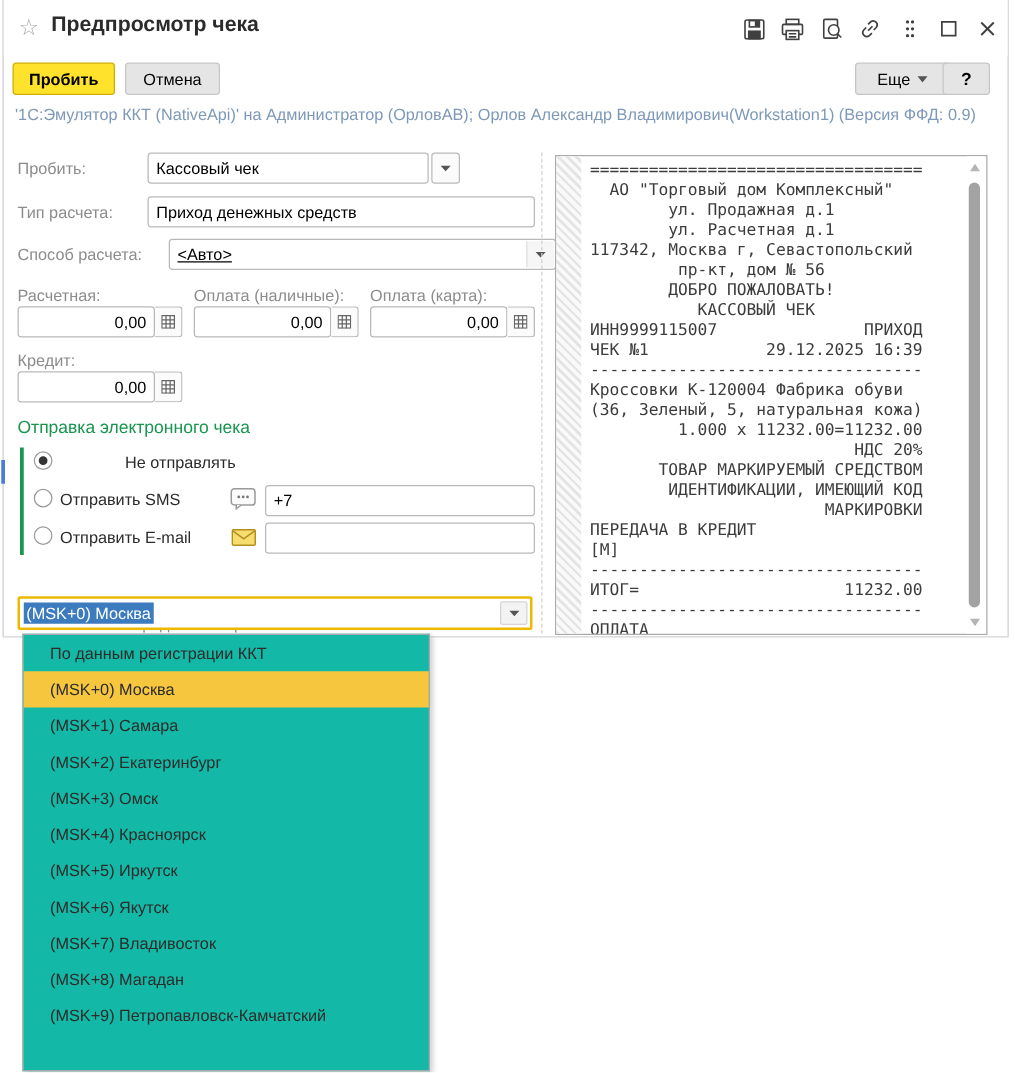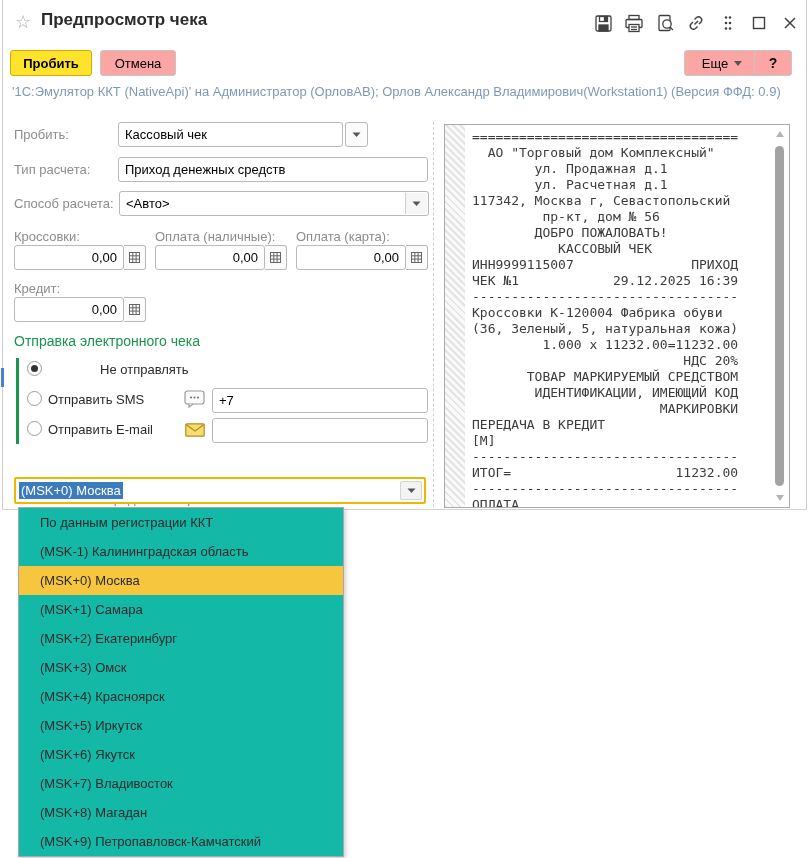--- a/index.html
+++ b/index.html
@@ -13,21 +13,21 @@
   .win-border-bottom{ position:absolute; left:2px; top:509px; width:805px; height:1px; background:#d4d4d4; }
   .win-scrollmark   { position:absolute; left:1px; top:368px; width:3px; height:19px; background:#4a7fd4; }
 
   .titlebar { position:absolute; left:3px; top:0; width:803px; height:45px; background:#fff; }
   .star { position:absolute; left:10px; top:12px; width:20px; height:20px; color:#a9a9a9; font-size:18px; line-height:20px; text-align:center; }
   .wtitle { position:absolute; left:38px; top:10px; font-size:17px; font-weight:700; color:#2b2b2b; }
   .tb-icon { position:absolute; top:12px; width:22px; height:22px; display:flex; align-items:center; justify-content:center; cursor:pointer; }
   .tb-icon svg { display:block; }
 
   
-  .btn { position:absolute; height:26px; border:1px solid #c6c6c6; border-radius:3px; background:#fca5a5; font-size:13px; color:#000; display:flex; align-items:center; justify-content:center; cursor:pointer; }
+  .btn { position:absolute; height:26px; border:1px solid #c6c6c6; border-radius:3px; background:#e5e5e5; font-size:13px; color:#000; display:flex; align-items:center; justify-content:center; cursor:pointer; }
   .btn-primary { background:#ffe22b; border-color:#cfae00; font-weight:700; }
   .dd-caret { width:0; height:0; border-left:4px solid transparent; border-right:4px solid transparent; border-top:5px solid #555; margin-left:6px; }
 
   .info-text { position:absolute; left:12px; top:84px; width:784px; font-size:13px; line-height:15px; color:#7e99b8; }
 
   
   .lbl { position:absolute; font-size:13px; color:#8c8c8c; white-space:nowrap; }
   .field { position:absolute; height:25px; border:1px solid #b9b9b9; border-radius:3px; background:#fff; font-size:13px; color:#000; display:flex; align-items:center; padding:0 6px; }
   .field.num { justify-content:flex-end; }
   .sq-btn { position:absolute; width:23px; height:25px; border:1px solid #b9b9b9; border-radius:3px; background:#fbfbfb; display:flex; align-items:center; justify-content:center; cursor:pointer; }
@@ -156,30 +156,30 @@
         <path d="M0.5 0.5 L4.5 5 L8.5 0.5 Z" fill="#555"></path>
       </svg>
   </div>
 
   <div class="lbl" style="left:14px; top:162px;">Тип расчета:</div>
   <div class="field" style="left:118px; top:157px; width:310px;">
       <span>Приход денежных средств</span>
     </div>
 
   <div class="lbl" style="left:14px; top:196px;">Способ расчета:</div>
-  <div class="field" style="left:119px; top:191px; width:310px;">
+  <div class="field" style="left:135px; top:191px; width:310px;text-decoration:underline;">
     <span>&lt;Авто&gt;</span>
     <div class="inner-btn">
       <svg width="9" height="6" viewBox="0 0 9 6">
           <path d="M0.5 0.5 L4.5 5 L8.5 0.5 Z" fill="#555"></path>
         </svg>
     </div>
   </div>
 
-  <div class="lbl" style="left:14px; top:229px;">Кроссовки:</div>
+  <div class="lbl" style="left:14px; top:229px;">Расчетная:</div>
   <div class="lbl" style="left:155px; top:229px;">Оплата (наличные):</div>
   <div class="lbl" style="left:296px; top:229px;">Оплата (карта):</div>
 
   <div class="field num" style="left:14px; top:245px; width:110px;">
       <span>0,00</span>
     </div>
   <div class="sq-btn attached" style="left:124px; top:245px; width:22px;">
     <svg width="11" height="11" viewBox="0 0 11 11" fill="none" stroke="#666" stroke-width="1">
         <rect x="0.5" y="0.5" width="10" height="10"></rect>
         <line x1="0.5" y1="3.8" x2="10.5" y2="3.8"></line>
@@ -267,21 +267,20 @@
     <span class="sel-text">(MSK+0) Москва</span>
     <div class="combo-arrow">
       <svg width="9" height="6" viewBox="0 0 9 6">
           <path d="M0.5 0.5 L4.5 5 L8.5 0.5 Z" fill="#555"></path>
         </svg>
     </div>
   </div>
 
   <div class="dropdown">
     <div class="dd-item">По данным регистрации ККТ</div>
-    <div class="dd-item">(MSK-1) Калининградская область</div>
     <div class="dd-item hl">(MSK+0) Москва</div>
     <div class="dd-item">(MSK+1) Самара</div>
     <div class="dd-item">(MSK+2) Екатеринбург</div>
     <div class="dd-item">(MSK+3) Омск</div>
     <div class="dd-item">(MSK+4) Красноярск</div>
     <div class="dd-item">(MSK+5) Иркутск</div>
     <div class="dd-item">(MSK+6) Якутск</div>
     <div class="dd-item">(MSK+7) Владивосток</div>
     <div class="dd-item">(MSK+8) Магадан</div>
     <div class="dd-item">(MSK+9) Петропавловск-Камчатский</div>

